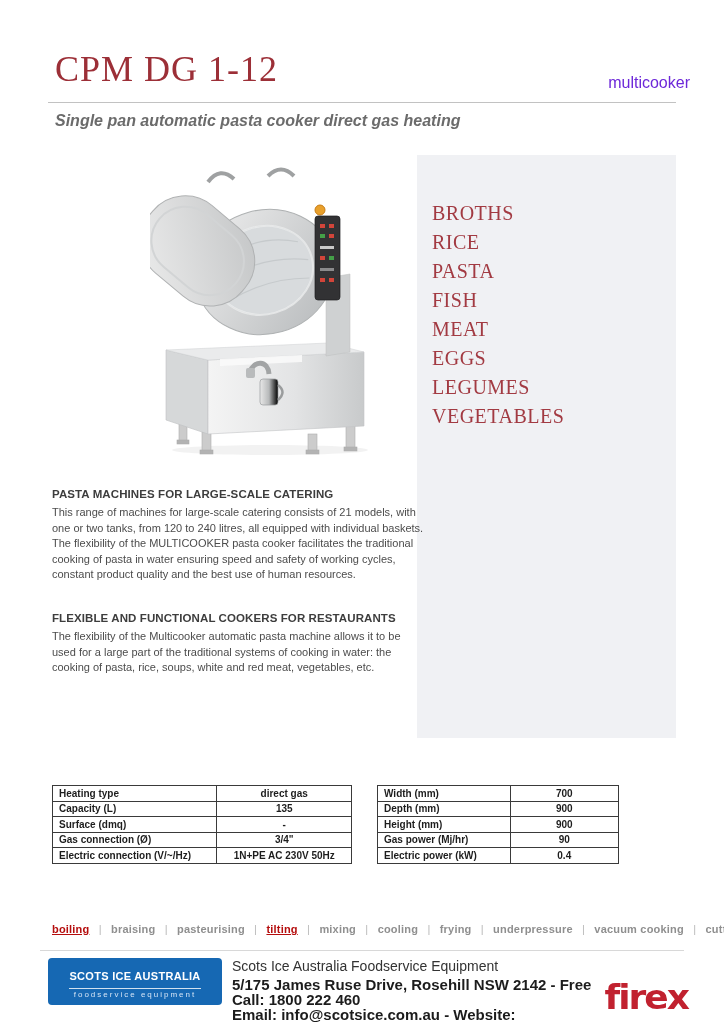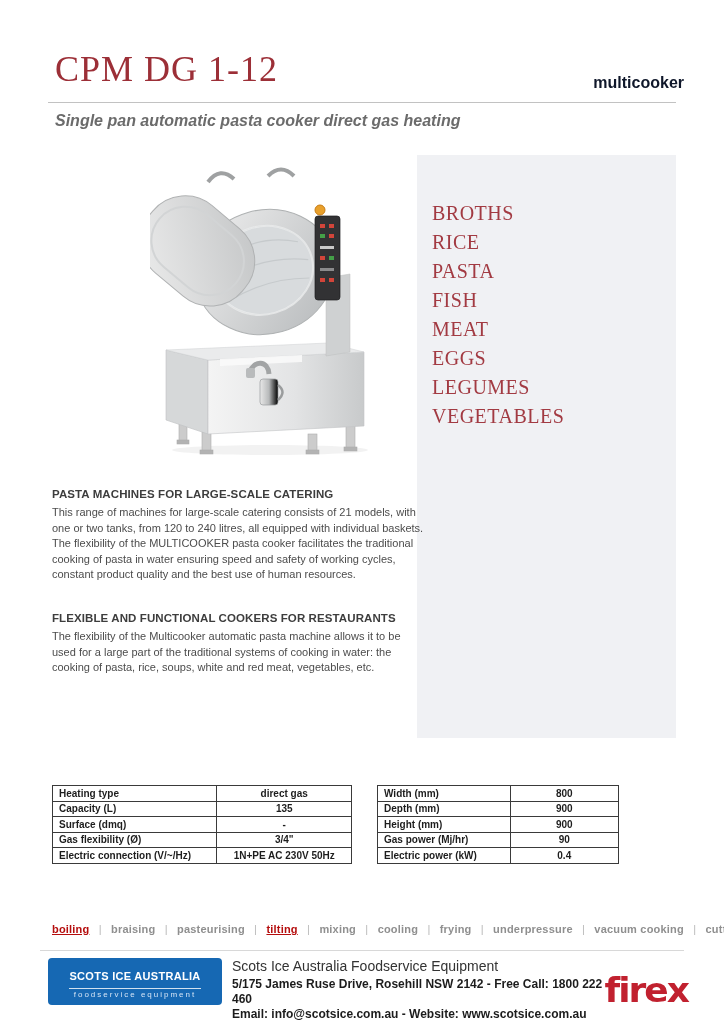--- a/index.html
+++ b/index.html
@@ -21,22 +21,22 @@
     overflow:hidden;
   }
   
   .title{
     position:absolute;left:55px;top:48px;
     font-family:"Liberation Serif",serif;
     font-size:36px;font-weight:400;letter-spacing:1px;
     color:var(--accent-red);
   }
   .category{
-    position:absolute;right:40px;top:74px;
-    font-size:16px;font-weight:700;color:#0f172a;
+    position:absolute;right:34px;top:74px;
+    font-size:16px;font-weight:400;color:#6d28d9;
   }
   .header-rule{
     position:absolute;left:48px;right:48px;top:102px;
     border:none;border-top:1px solid #c2c2c2;
   }
   .subtitle{
     position:absolute;left:55px;top:112px;
     font-size:16px;font-weight:700;color:#6b6b6b;font-style:italic;
   }
   
@@ -109,21 +109,21 @@
   }
   .scots-logo .secondary{
     font-size:8px;letter-spacing:2px;color:#d4e4f6;margin-top:1px;
   }
   .address-block{margin-left:10px;padding-top:0;}
   .address-block .company{
     font-size:14px;color:#333333;font-weight:400;margin-bottom:3px;
   }
   .address-block .address,
   .address-block .contact{
-    font-size:12px;font-weight:700;color:#1c1c1c;line-height:15px;
+    font-size:15px;font-weight:700;color:#1c1c1c;line-height:15px;
   }
   .firex-logo{
     margin-left:auto;align-self:center;
     font-family:"DejaVu Sans",sans-serif;
     font-size:36px;font-weight:800;
     letter-spacing:-2px;
     color:var(--brand-red);
     transform:scaleY(0.92);
     text-transform:lowercase;
   }
@@ -256,35 +256,35 @@
       </tr>
       <tr>
         <td class="label">Capacity (L)</td>
         <td class="value">135</td>
       </tr>
       <tr>
         <td class="label">Surface (dmq)</td>
         <td class="value">-</td>
       </tr>
       <tr>
-        <td class="label">Gas flexibility (Ø)</td>
+        <td class="label">Gas connection (Ø)</td>
         <td class="value">3/4"</td>
       </tr>
       <tr>
         <td class="label">Electric connection (V/~/Hz)</td>
         <td class="value">1N+PE AC 230V 50Hz</td>
       </tr>
     </tbody>
   </table>
 
   <table class="spec-table right">
     <tbody>
       <tr>
         <td class="label">Width (mm)</td>
-        <td class="value">800</td>
+        <td class="value">700</td>
       </tr>
       <tr>
         <td class="label">Depth (mm)</td>
         <td class="value">900</td>
       </tr>
       <tr>
         <td class="label">Height (mm)</td>
         <td class="value">900</td>
       </tr>
       <tr>

